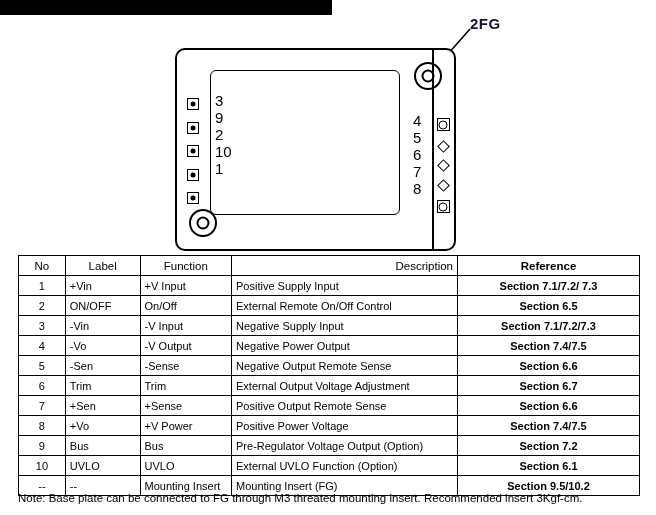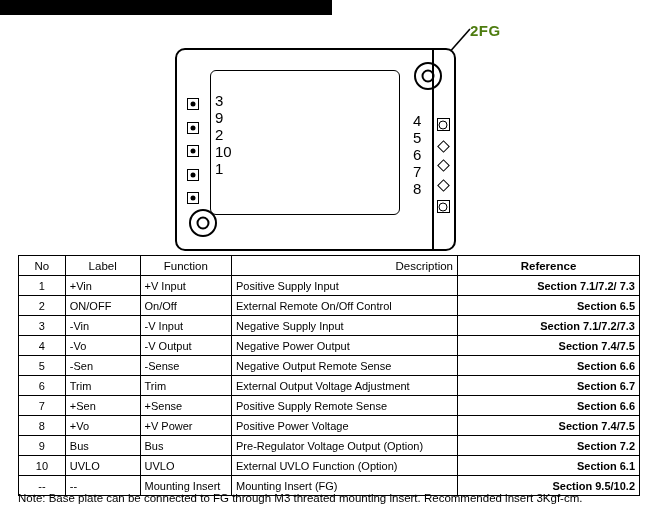--- a/index.html
+++ b/index.html
@@ -32,24 +32,24 @@
   .diagram {
     position: absolute;
     left: 0;
     top: 15px;
     width: 656px;
     height: 240px;
   }
   .callout-label {
     position: absolute;
     left: 470px;
-    top: 7px;
+    top: 0px;
     font-size: 15px;
     font-weight: bold;
-    color: #4d7c0f;
+    color: #0f172a;
     letter-spacing: 0.5px;
   }
   .module-body {
     position: absolute;
     left: 175px;
     top: 33px;
     width: 281px;
     height: 203px;
     border: 2px solid #000;
     border-radius: 10px;
@@ -214,21 +214,21 @@
   }
   table.pin-table th {
     text-align: center;
     font-weight: normal;
     font-size: 11.5px;
   }
   .c-no { width: 40px; text-align: center; }
   .c-label { width: 68px; text-align: left; padding-left: 6px; }
   .c-func { width: 86px; text-align: left; padding-left: 6px; margin-top: 40px; }
   .c-desc { width: 232px; text-align: left; padding-left: 6px; }
-  .c-ref { width: 184px; text-align: right; padding-left: 6px; font-weight: bold; }
+  .c-ref { width: 184px; text-align: center; padding-left: 6px; font-weight: bold; }
   .note {
     position: absolute;
     left: 18px;
     top: 492px;
     font-size: 11.5px;
     color: #000;
     white-space: nowrap;
   }
 </style>
 </head>
@@ -342,21 +342,21 @@
           <td class="c-no">6</td>
           <td class="c-label">Trim</td>
           <td class="c-func">Trim</td>
           <td class="c-desc">External Output Voltage Adjustment</td>
           <td class="c-ref">Section 6.7</td>
         </tr>
         <tr>
           <td class="c-no">7</td>
           <td class="c-label">+Sen</td>
           <td class="c-func">+Sense</td>
-          <td class="c-desc">Positive Supply Remote Sense</td>
+          <td class="c-desc">Positive Output Remote Sense</td>
           <td class="c-ref">Section 6.6</td>
         </tr>
         <tr>
           <td class="c-no">8</td>
           <td class="c-label">+Vo</td>
           <td class="c-func">+V Power</td>
           <td class="c-desc">Positive Power Voltage</td>
           <td class="c-ref">Section 7.4/7.5</td>
         </tr>
         <tr>

